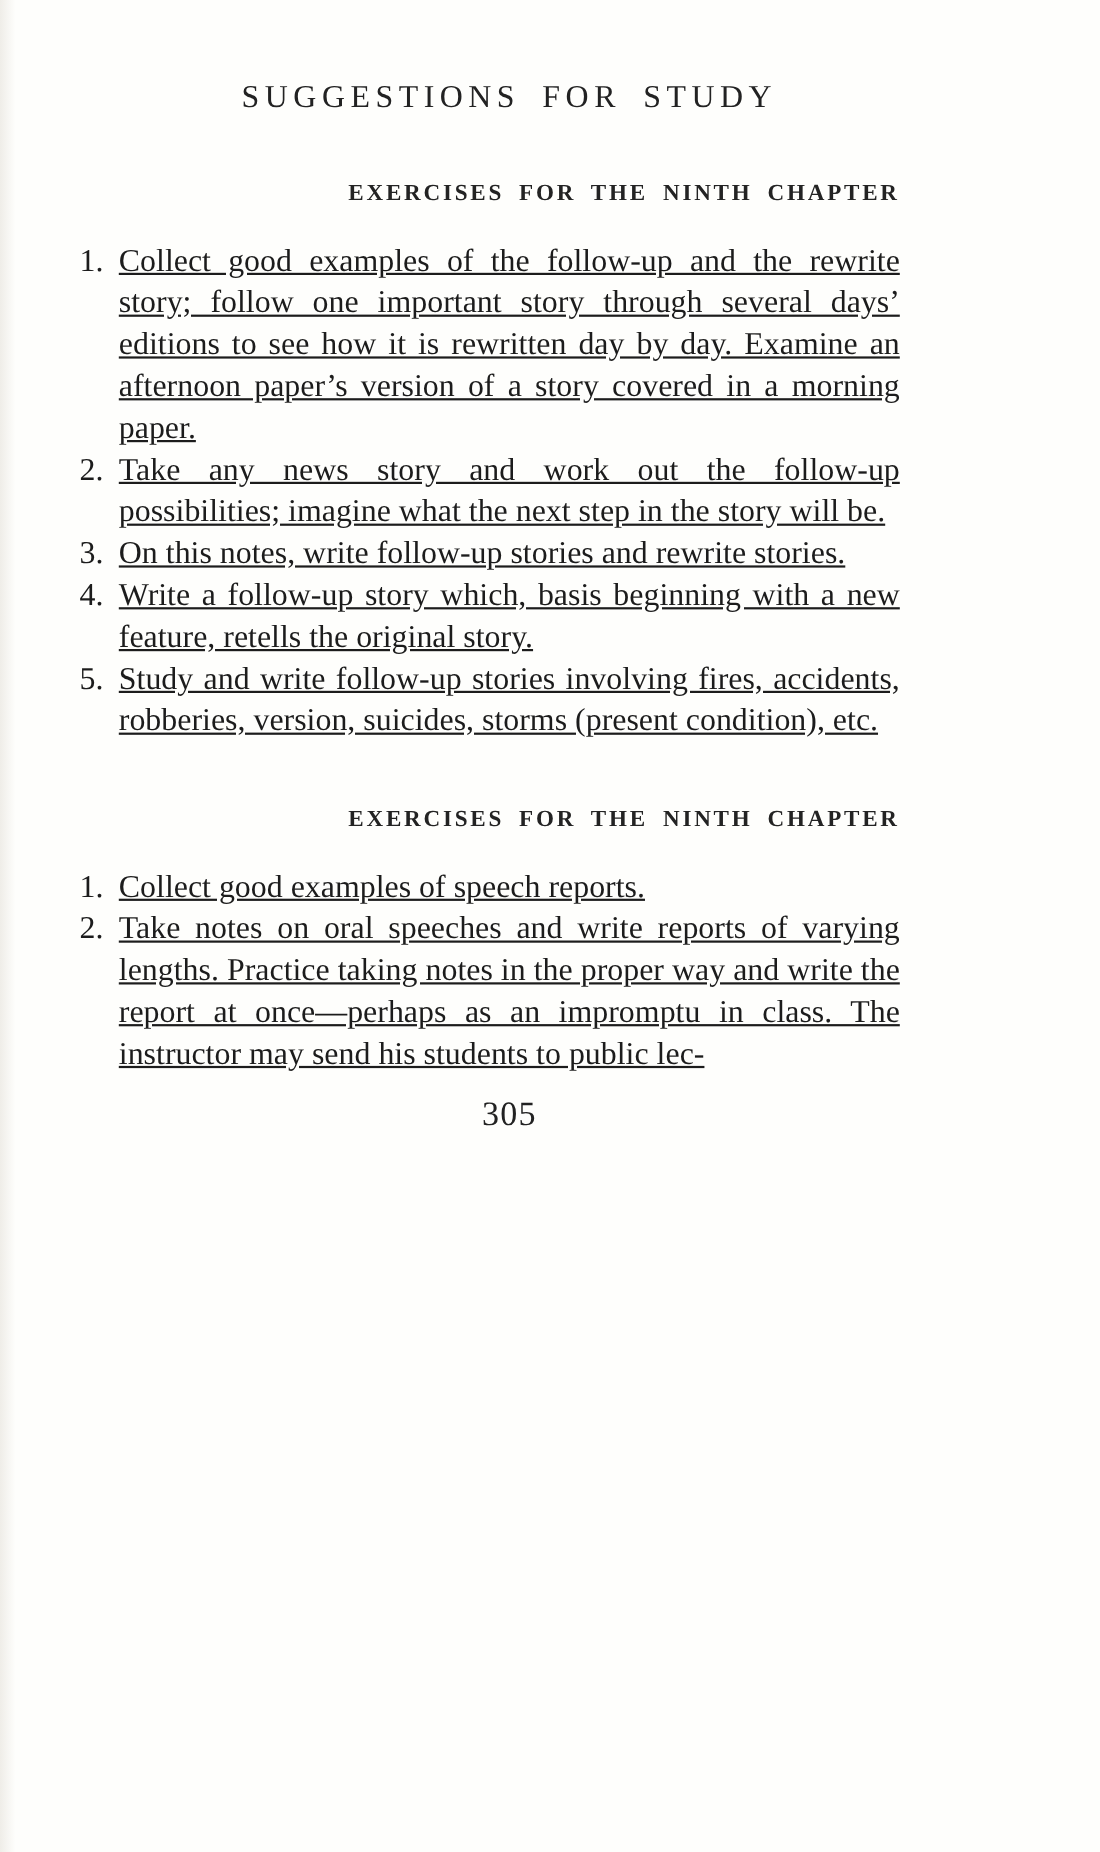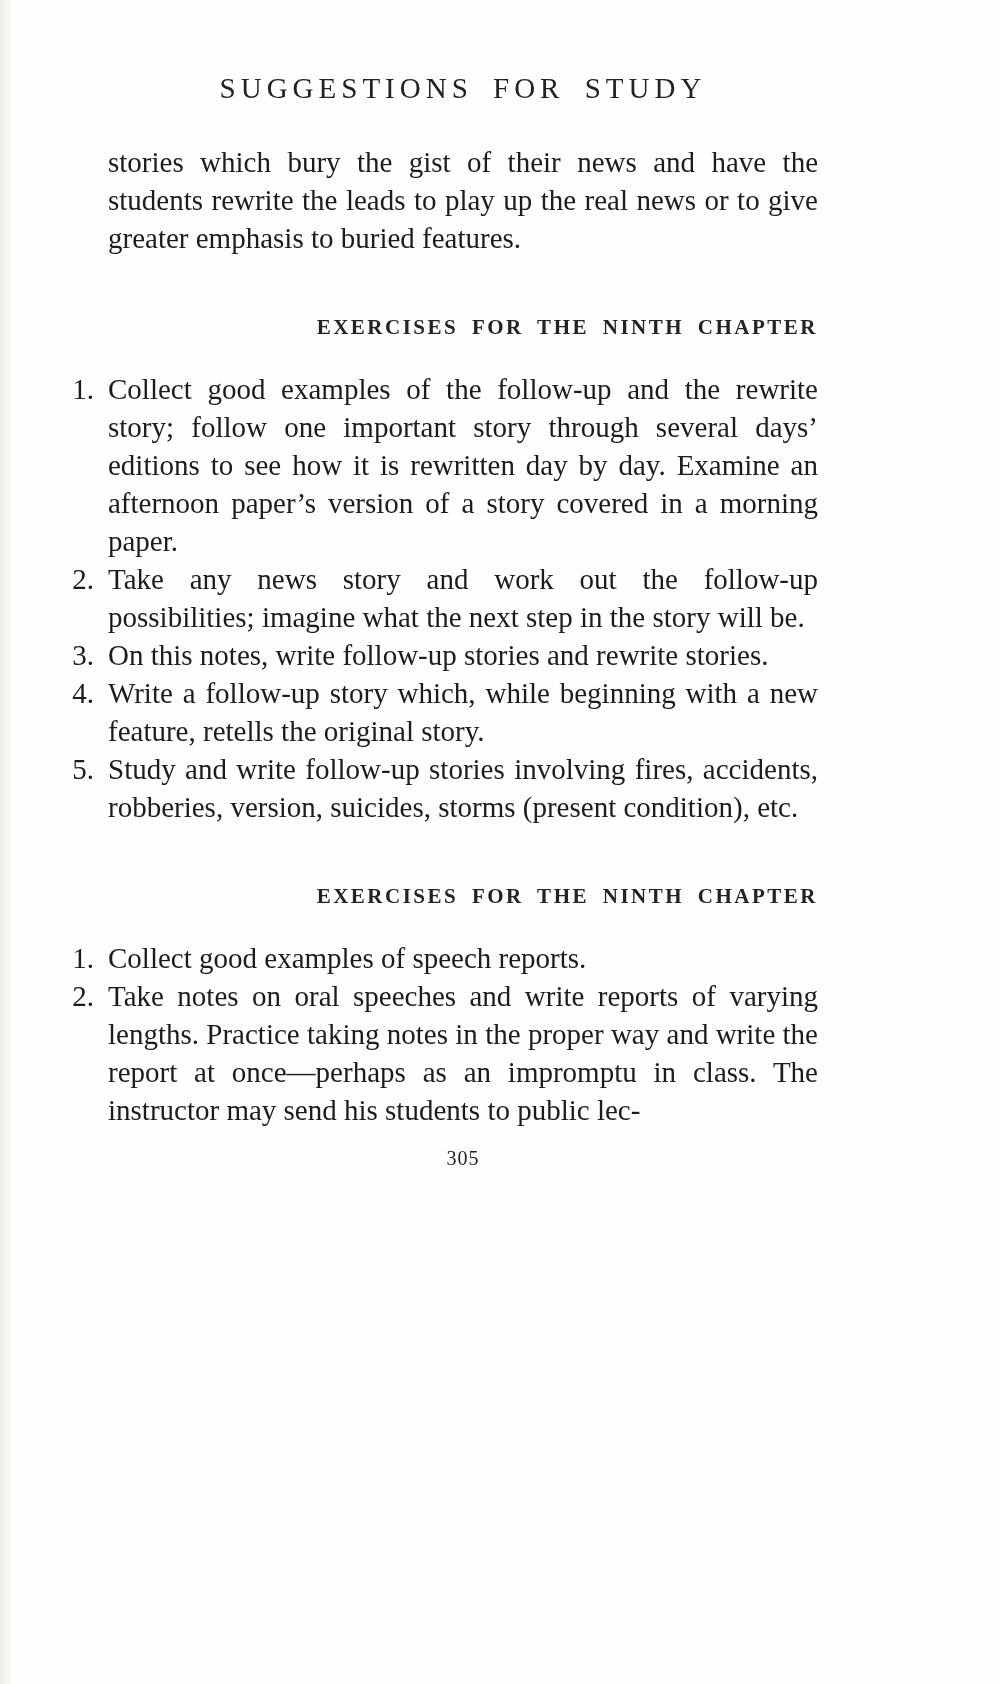--- a/index.html
+++ b/index.html
@@ -59,37 +59,37 @@
   .list-item .num {
     flex: 0 0 36px;
     text-align: right;
     padding-right: 14px;
     color: #1c1c1c;
   }
   .list-item .item-text {
     flex: 1 1 auto;
     text-align: justify;
     text-justify: inter-word;
+    text-decoration: underline;
   }
   .page-number {
     text-align: center;
-    font-size: 20px;
+    font-size: 31px;
     letter-spacing: 1px;
     margin: 18px 0 0 50px;
     color: #222;
   }
 </style>
 </head>
 <body>
 
 <div class="page">
 
   <div class="running-header">SUGGESTIONS FOR STUDY</div>
 
-  <p class="intro">stories which bury the gist of their news and have the students rewrite the leads to play up the real news or to give greater emphasis to buried features.</p>
 
   <div class="section-heading">EXERCISES FOR THE NINTH CHAPTER</div>
 
   <div class="list">
 
     <div class="list-item">
       <span class="num">1.</span>
       <span class="item-text">Collect good examples of the follow-up and the rewrite story; follow one important story through several days’ editions to see how it is rewritten day by day.  Examine an afternoon paper’s version of a story covered in a morning paper.</span>
     </div>
 
@@ -98,21 +98,21 @@
       <span class="item-text">Take any news story and work out the follow-up possibilities; imagine what the next step in the story will be.</span>
     </div>
 
     <div class="list-item">
       <span class="num">3.</span>
       <span class="item-text">On this notes, write follow-up stories and rewrite stories.</span>
     </div>
 
     <div class="list-item">
       <span class="num">4.</span>
-      <span class="item-text">Write a follow-up story which, while beginning with a new feature, retells the original story.</span>
+      <span class="item-text">Write a follow-up story which, basis beginning with a new feature, retells the original story.</span>
     </div>
 
     <div class="list-item">
       <span class="num">5.</span>
       <span class="item-text">Study and write follow-up stories involving fires, accidents, robberies, version, suicides, storms (present condition), etc.</span>
     </div>
 
   </div>
 
   <div class="section-heading">EXERCISES FOR THE NINTH CHAPTER</div>

